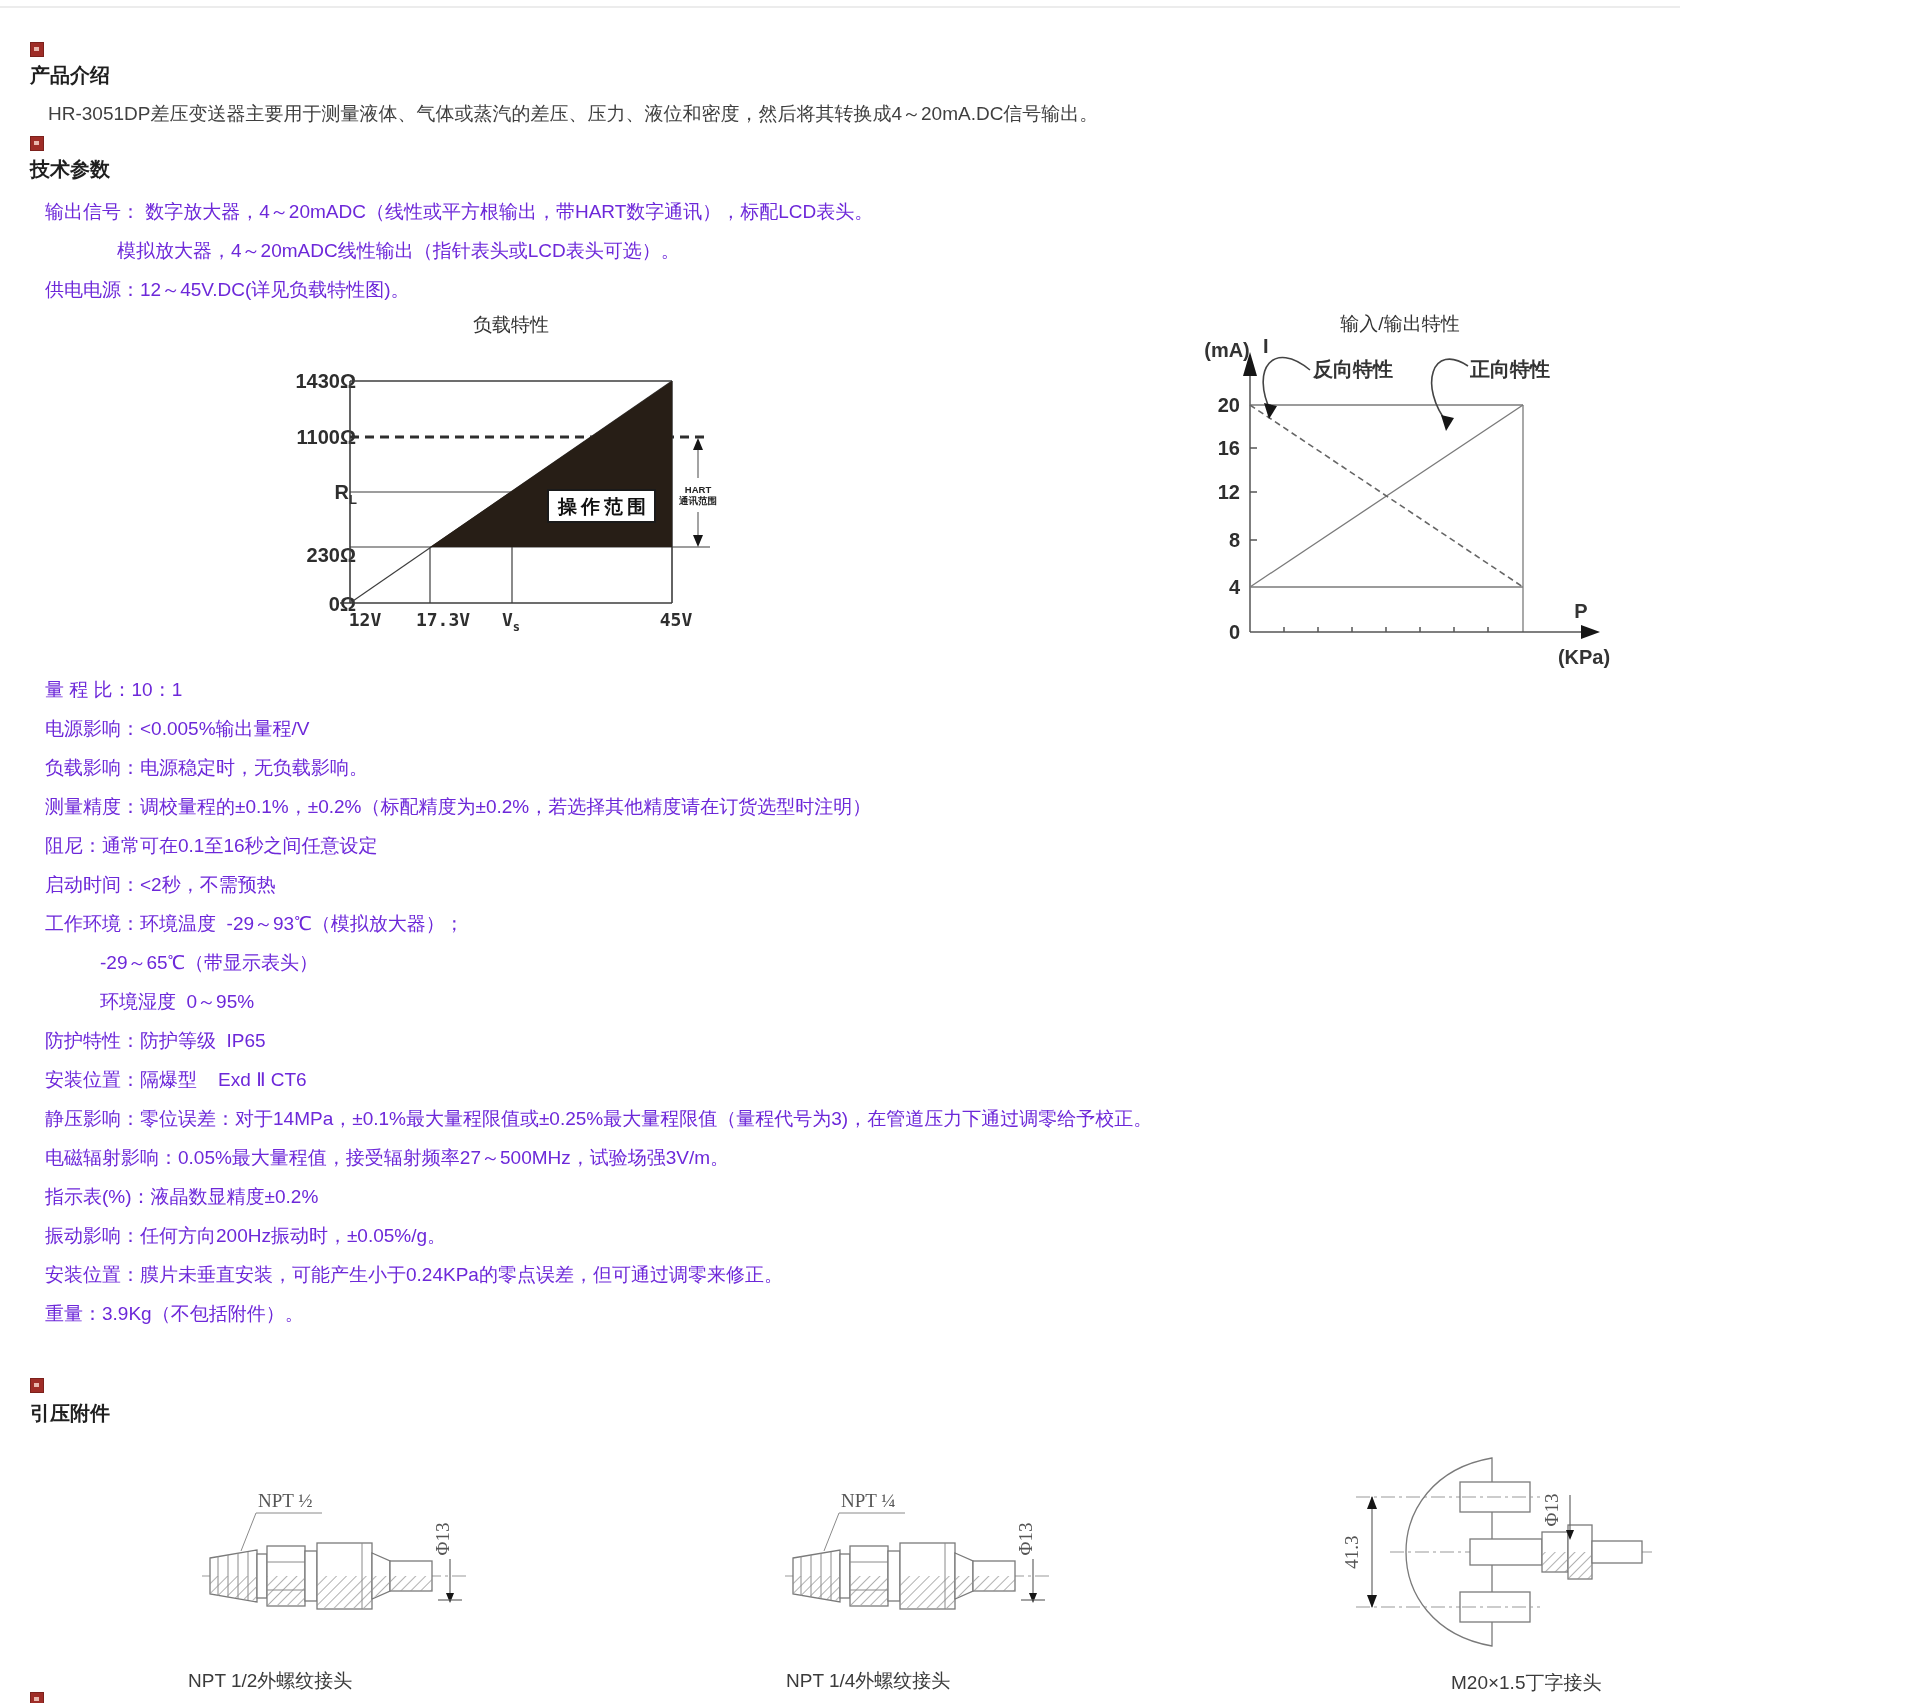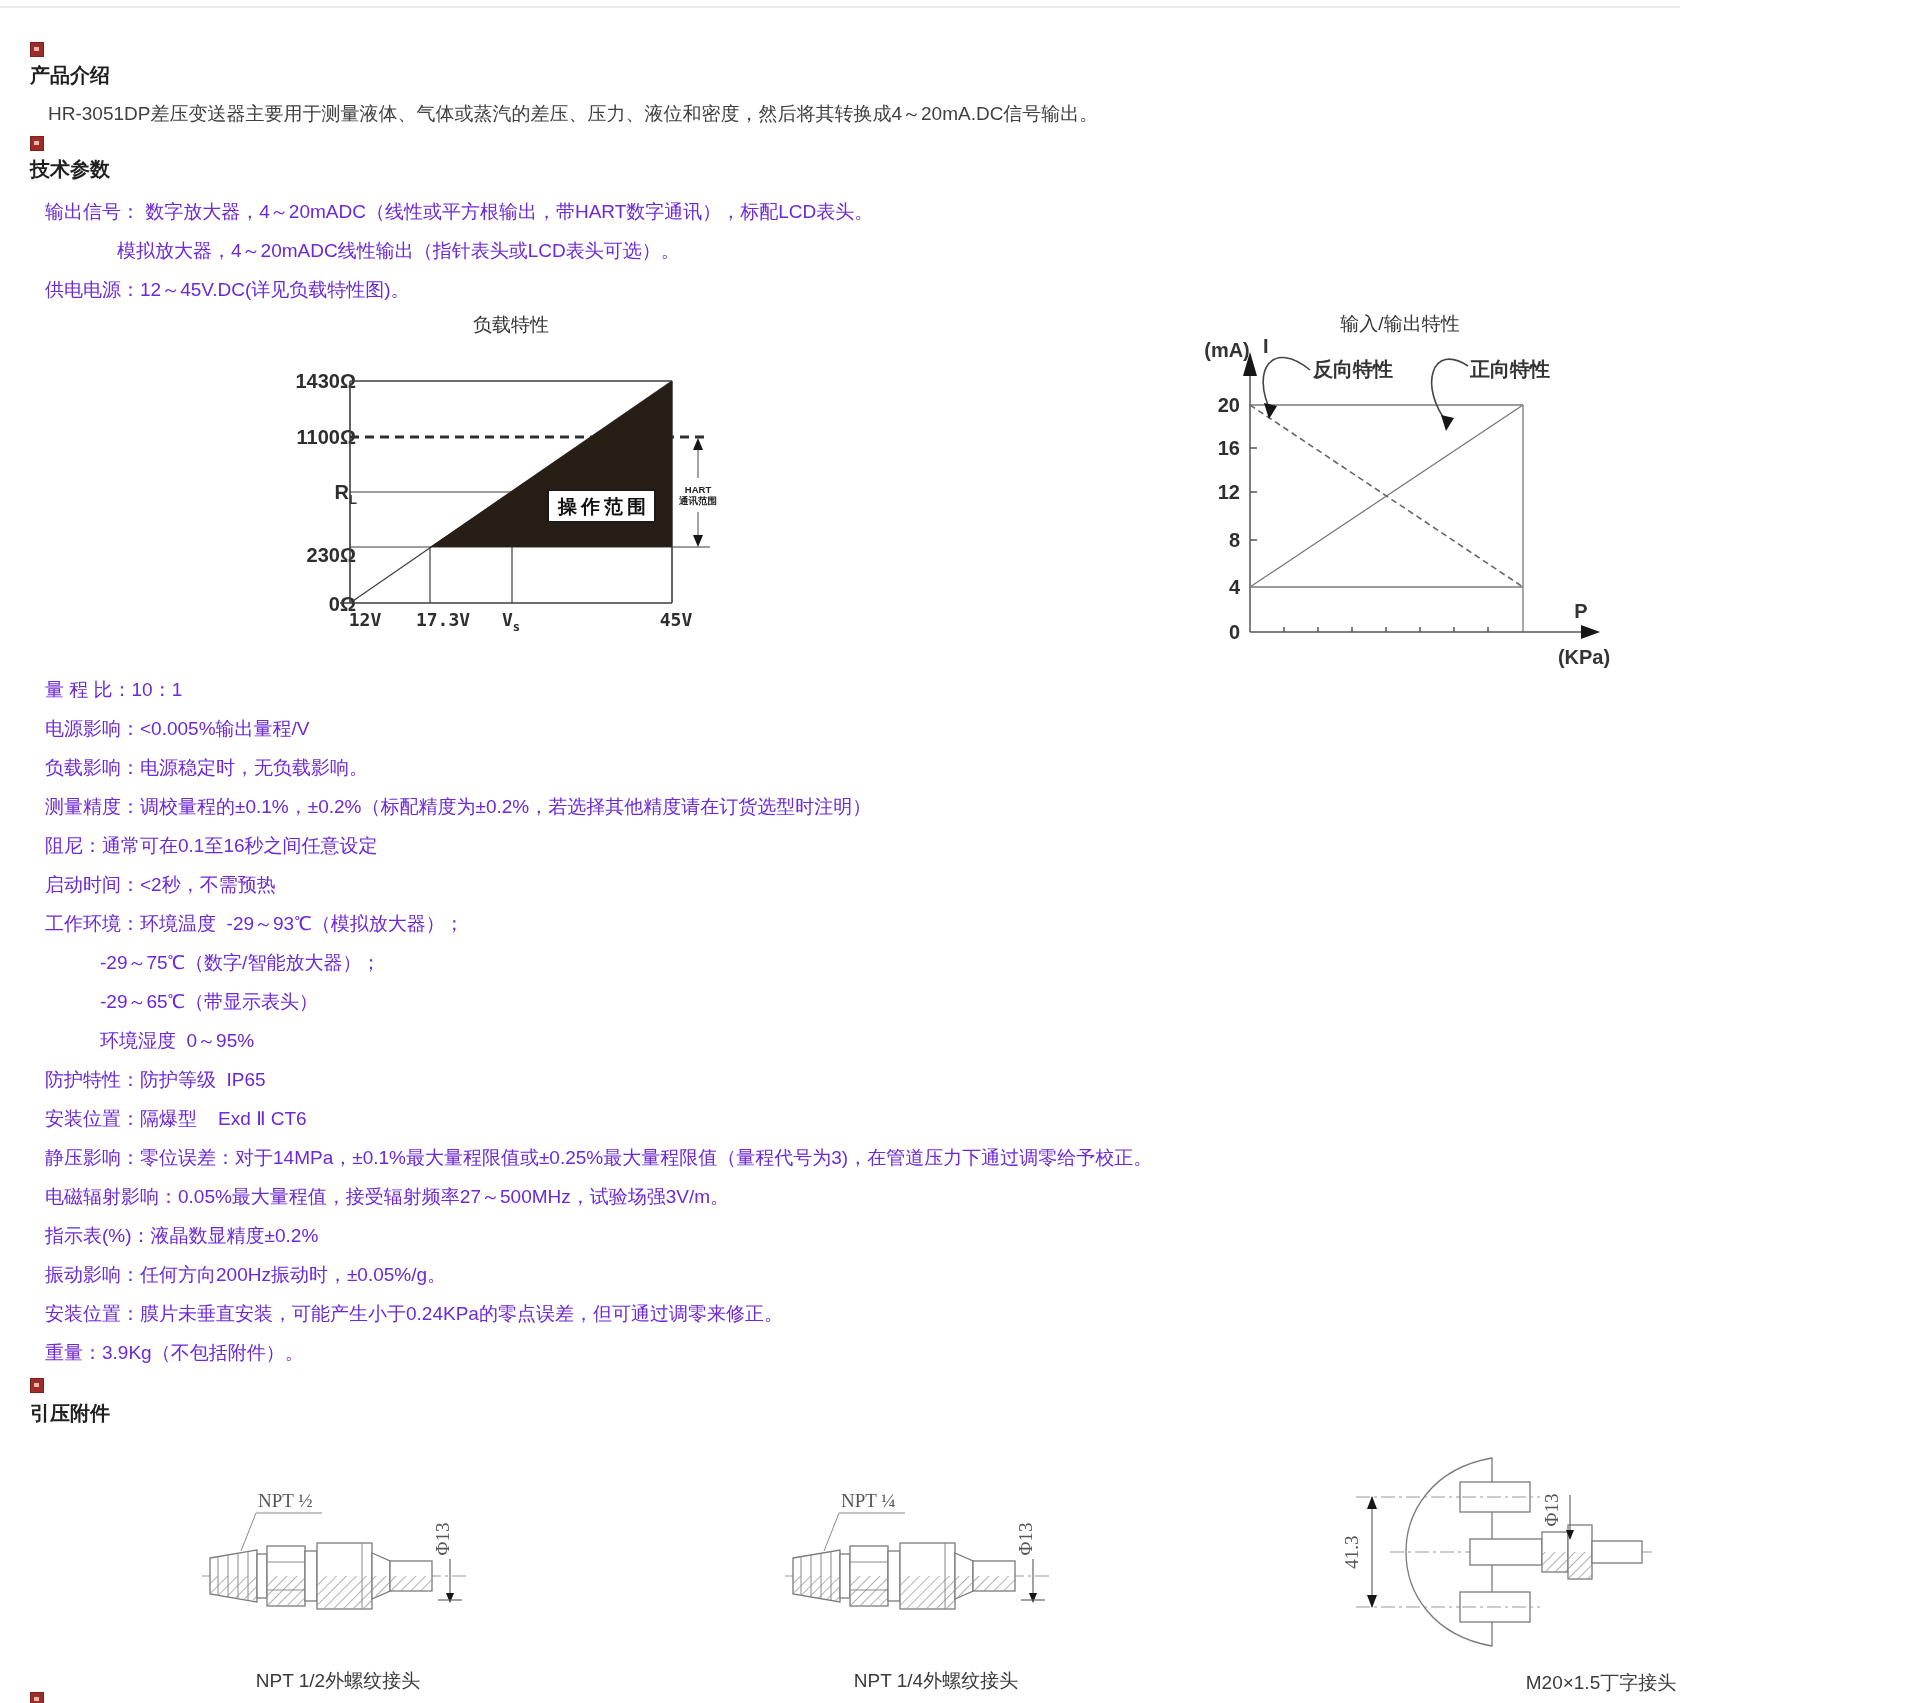--- a/index.html
+++ b/index.html
@@ -6,21 +6,21 @@
   #page{position:relative;width:1680px;height:1703px;background:#fff;overflow:hidden;
         font-family:"Liberation Sans",sans-serif;color:#3f3f3f}
   .abs{position:absolute}
   .h{font-size:20px;font-weight:700;color:#1f1f1f;white-space:pre}
   .body-text{font-size:19px;color:#3f3f3f;white-space:pre}
   .line{height:39px;display:flex;align-items:center;font-size:19px;color:#6d28d9;white-space:pre}
   .ind1{padding-left:72px}
   .ind2{padding-left:55px}
   .ric{position:absolute;width:12px;height:13px;background:#9f2d27;border:1px solid #7c211c}
   .ric div{position:absolute;left:3px;top:4px;width:5px;height:4px;background:#e9b8ae}
-  .cap{position:absolute;width:300px;text-align:center;font-size:19px;color:#3b3b3b;white-space:pre}
+  .cap{position:absolute;width:300px;text-align:left;font-size:19px;color:#3b3b3b;white-space:pre}
   .topline{position:absolute;left:0;top:6px;width:1920px;height:2px;background:#ececec}
   svg text{font-family:"Liberation Sans",sans-serif;fill:#3a3a3a}
   .ct{font-size:19px;fill:#333}
   .ylab{font-size:20px;font-weight:700;fill:#2e2e2e}
   .xlab{font-family:"DejaVu Sans Mono",monospace;font-size:18px;font-weight:700;fill:#2e2e2e}
   .k{stroke:#3d3d3d;stroke-width:1.6;fill:none}
   .kd{stroke:#2e2e2e;stroke-width:3;stroke-dasharray:9 6;fill:none}
   .thin{stroke:#3d3d3d;stroke-width:1.2;fill:none}
   .opl{font-size:19px;font-weight:700;letter-spacing:4px;fill:#111}
   .hartt{font-size:9.5px;font-weight:700;fill:#222}
@@ -157,21 +157,20 @@
   </svg>
 
   <div class="abs" style="left:45px;top:670px">
     <div class="line">量 程 比：10：1</div>
     <div class="line">电源影响：&lt;0.005%输出量程/V</div>
     <div class="line">负载影响：电源稳定时，无负载影响。</div>
     <div class="line">测量精度：调校量程的±0.1%，±0.2%（标配精度为±0.2%，若选择其他精度请在订货选型时注明）</div>
     <div class="line">阻尼：通常可在0.1至16秒之间任意设定</div>
     <div class="line">启动时间：&lt;2秒，不需预热</div>
     <div class="line">工作环境：环境温度  -29～93℃（模拟放大器）；</div>
-    <div class="line ind2">-29～75℃（数字/智能放大器）；</div>
     <div class="line ind2">-29～65℃（带显示表头）</div>
     <div class="line ind2">环境湿度  0～95%</div>
     <div class="line">防护特性：防护等级  IP65</div>
     <div class="line">安装位置：隔爆型    Exd Ⅱ CT6</div>
     <div class="line">静压影响：零位误差：对于14MPa，±0.1%最大量程限值或±0.25%最大量程限值（量程代号为3)，在管道压力下通过调零给予校正。</div>
     <div class="line">电磁辐射影响：0.05%最大量程值，接受辐射频率27～500MHz，试验场强3V/m。</div>
     <div class="line">指示表(%)：液晶数显精度±0.2%</div>
     <div class="line">振动影响：任何方向200Hz振动时，±0.05%/g。</div>
     <div class="line">安装位置：膜片未垂直安装，可能产生小于0.24KPa的零点误差，但可通过调零来修正。</div>
     <div class="line">重量：3.9Kg（不包括附件）。</div>

